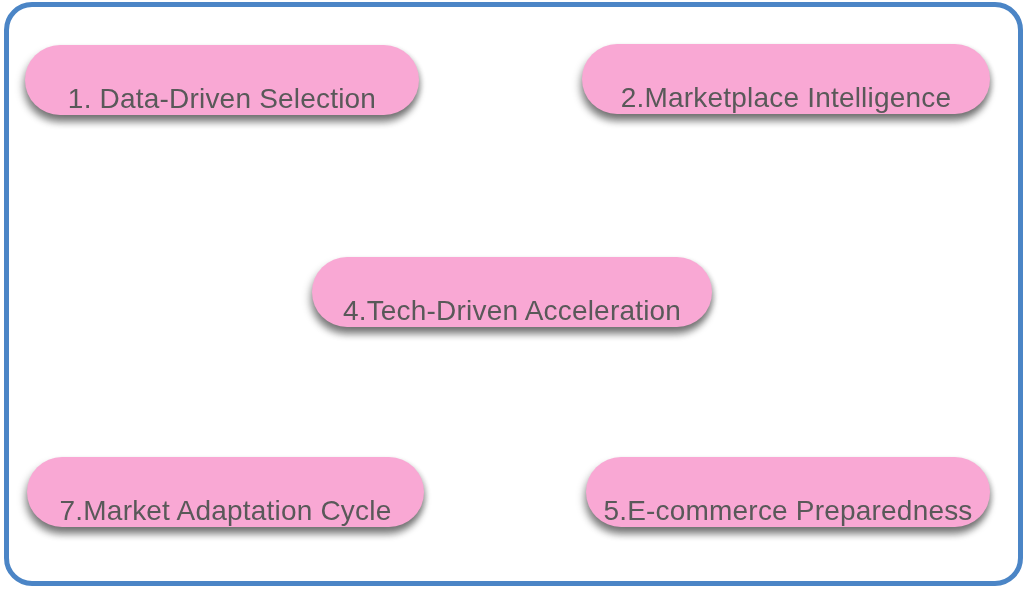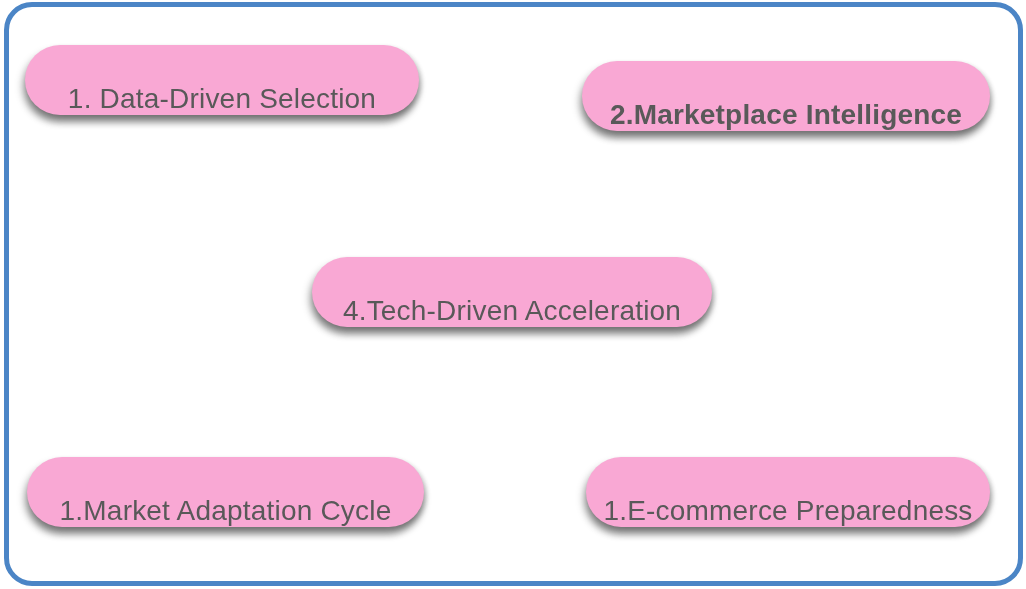--- a/index.html
+++ b/index.html
@@ -38,21 +38,21 @@
       -3px 6px 9px rgba(0, 0, 0, 0.20),
       3px 2px 4px rgba(0, 0, 0, 0.12);
     white-space: nowrap;
   }
   .pill-label {
     font-size: 28px;
     color: #595959;
     letter-spacing: 0.2px;
   }
   .pill-1 { left: 25px;  top: 45px;  width: 394px; }
-  .pill-2 { left: 582px; top: 61px;  width: 408px; font-weight: bold; }
+  .pill-2 { left: 582px; top: 44px;  width: 408px; }
   .pill-3 { left: 312px; top: 257px; width: 400px; }
   .pill-4 { left: 27px;  top: 457px; width: 397px; }
   .pill-5 { left: 586px; top: 457px; width: 404px; }
 </style>
 </head>
 <body>
 
 <div class="canvas">
   <div class="frame"></div>
 
@@ -62,19 +62,19 @@
 
   <div class="pill pill-2">
     <span class="pill-label">2.Marketplace Intelligence</span>
   </div>
 
   <div class="pill pill-3">
     <span class="pill-label">4.Tech-Driven Acceleration</span>
   </div>
 
   <div class="pill pill-4">
-    <span class="pill-label">1.Market Adaptation Cycle</span>
+    <span class="pill-label">7.Market Adaptation Cycle</span>
   </div>
 
   <div class="pill pill-5">
-    <span class="pill-label">1.E-commerce Preparedness</span>
+    <span class="pill-label">5.E-commerce Preparedness</span>
   </div>
 </div>
 
 </body></html>

